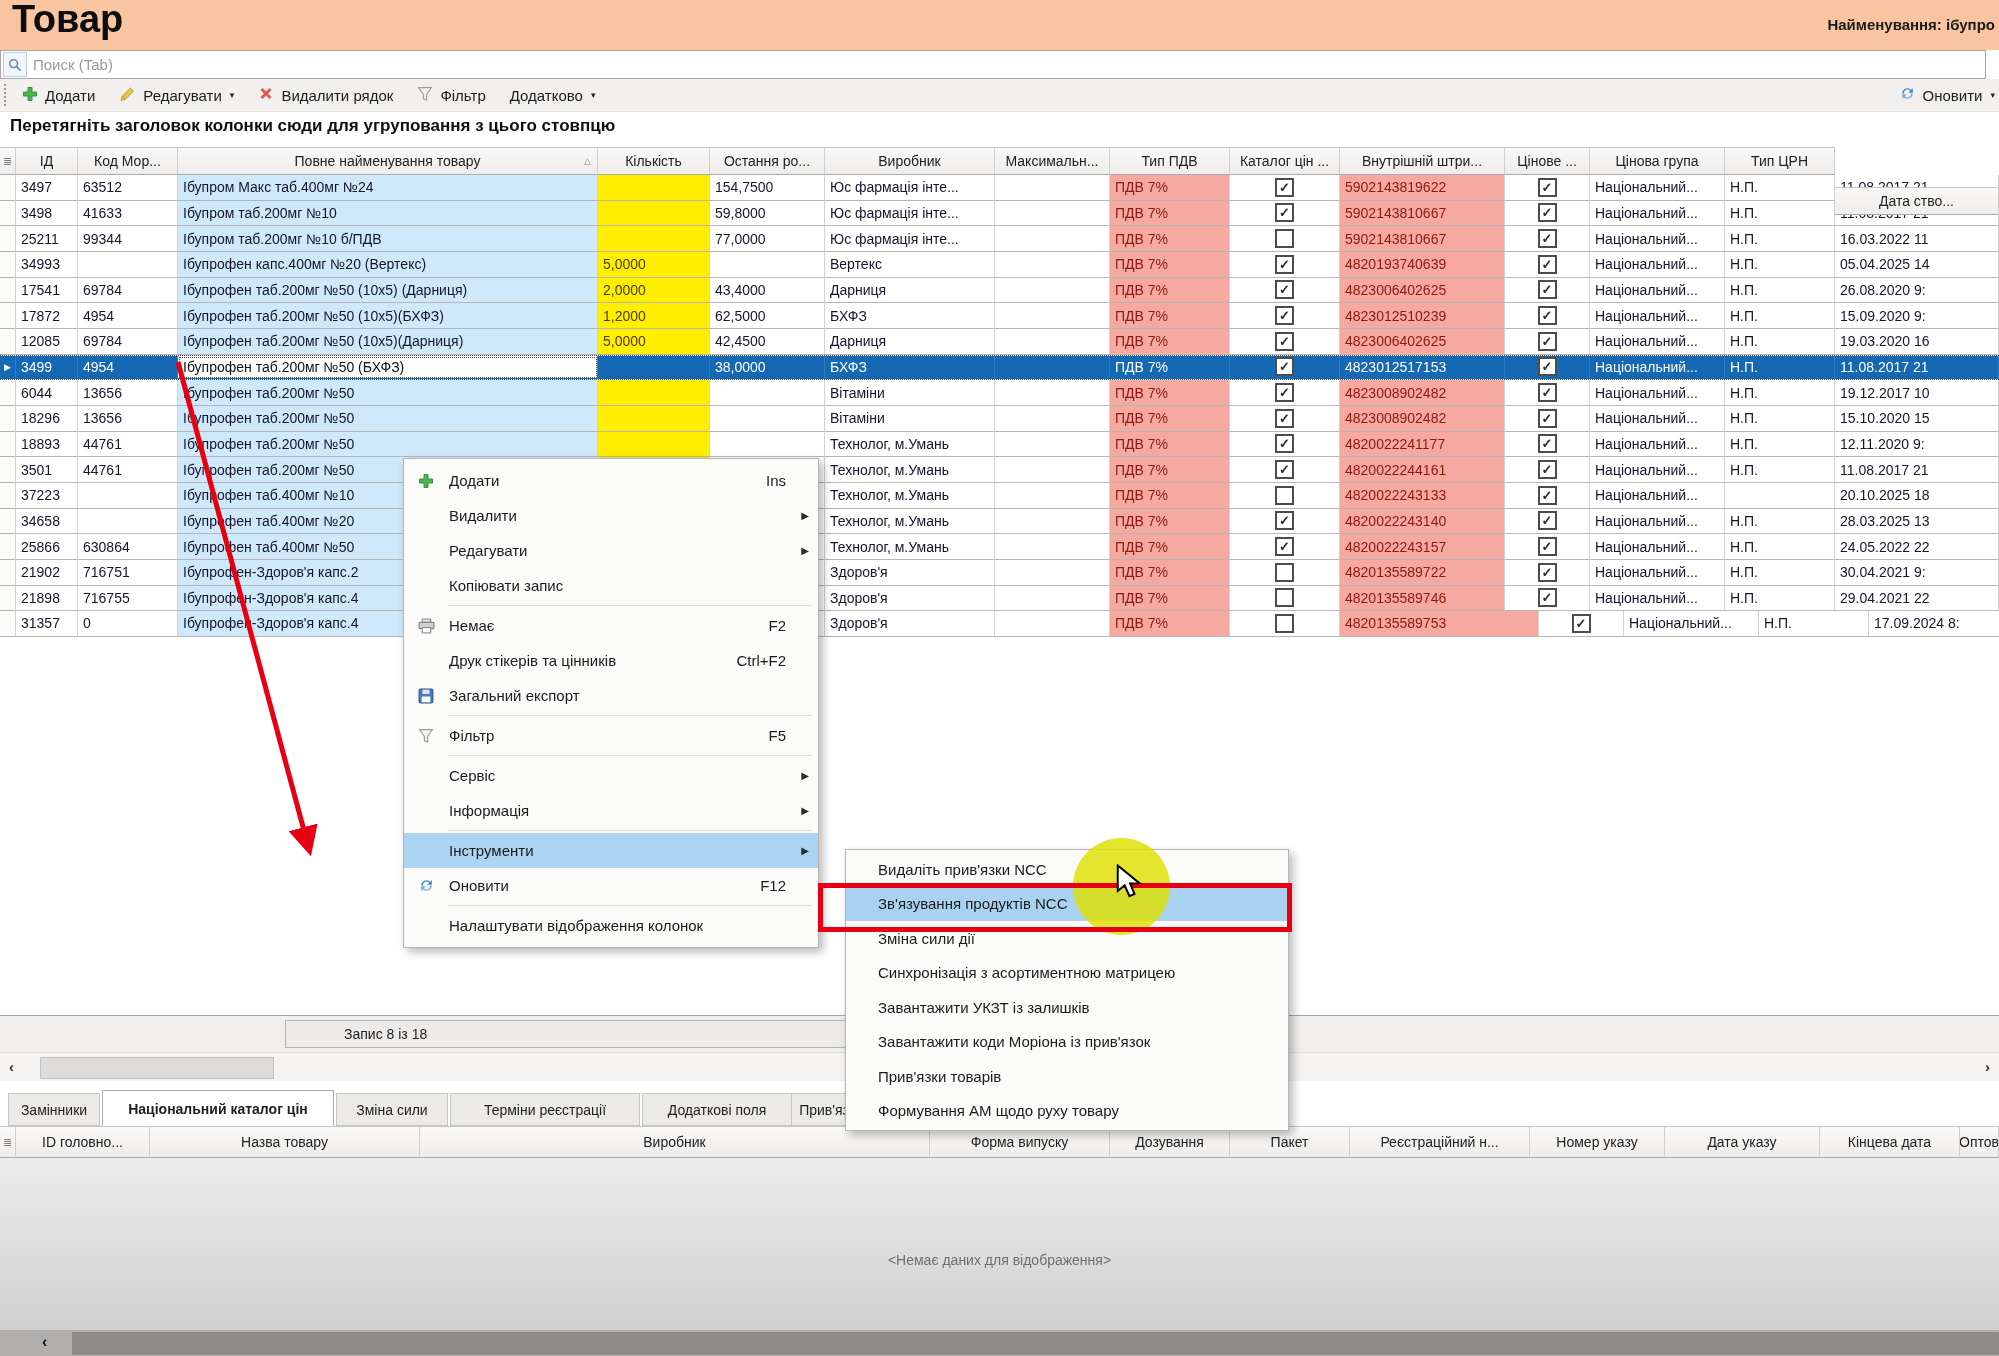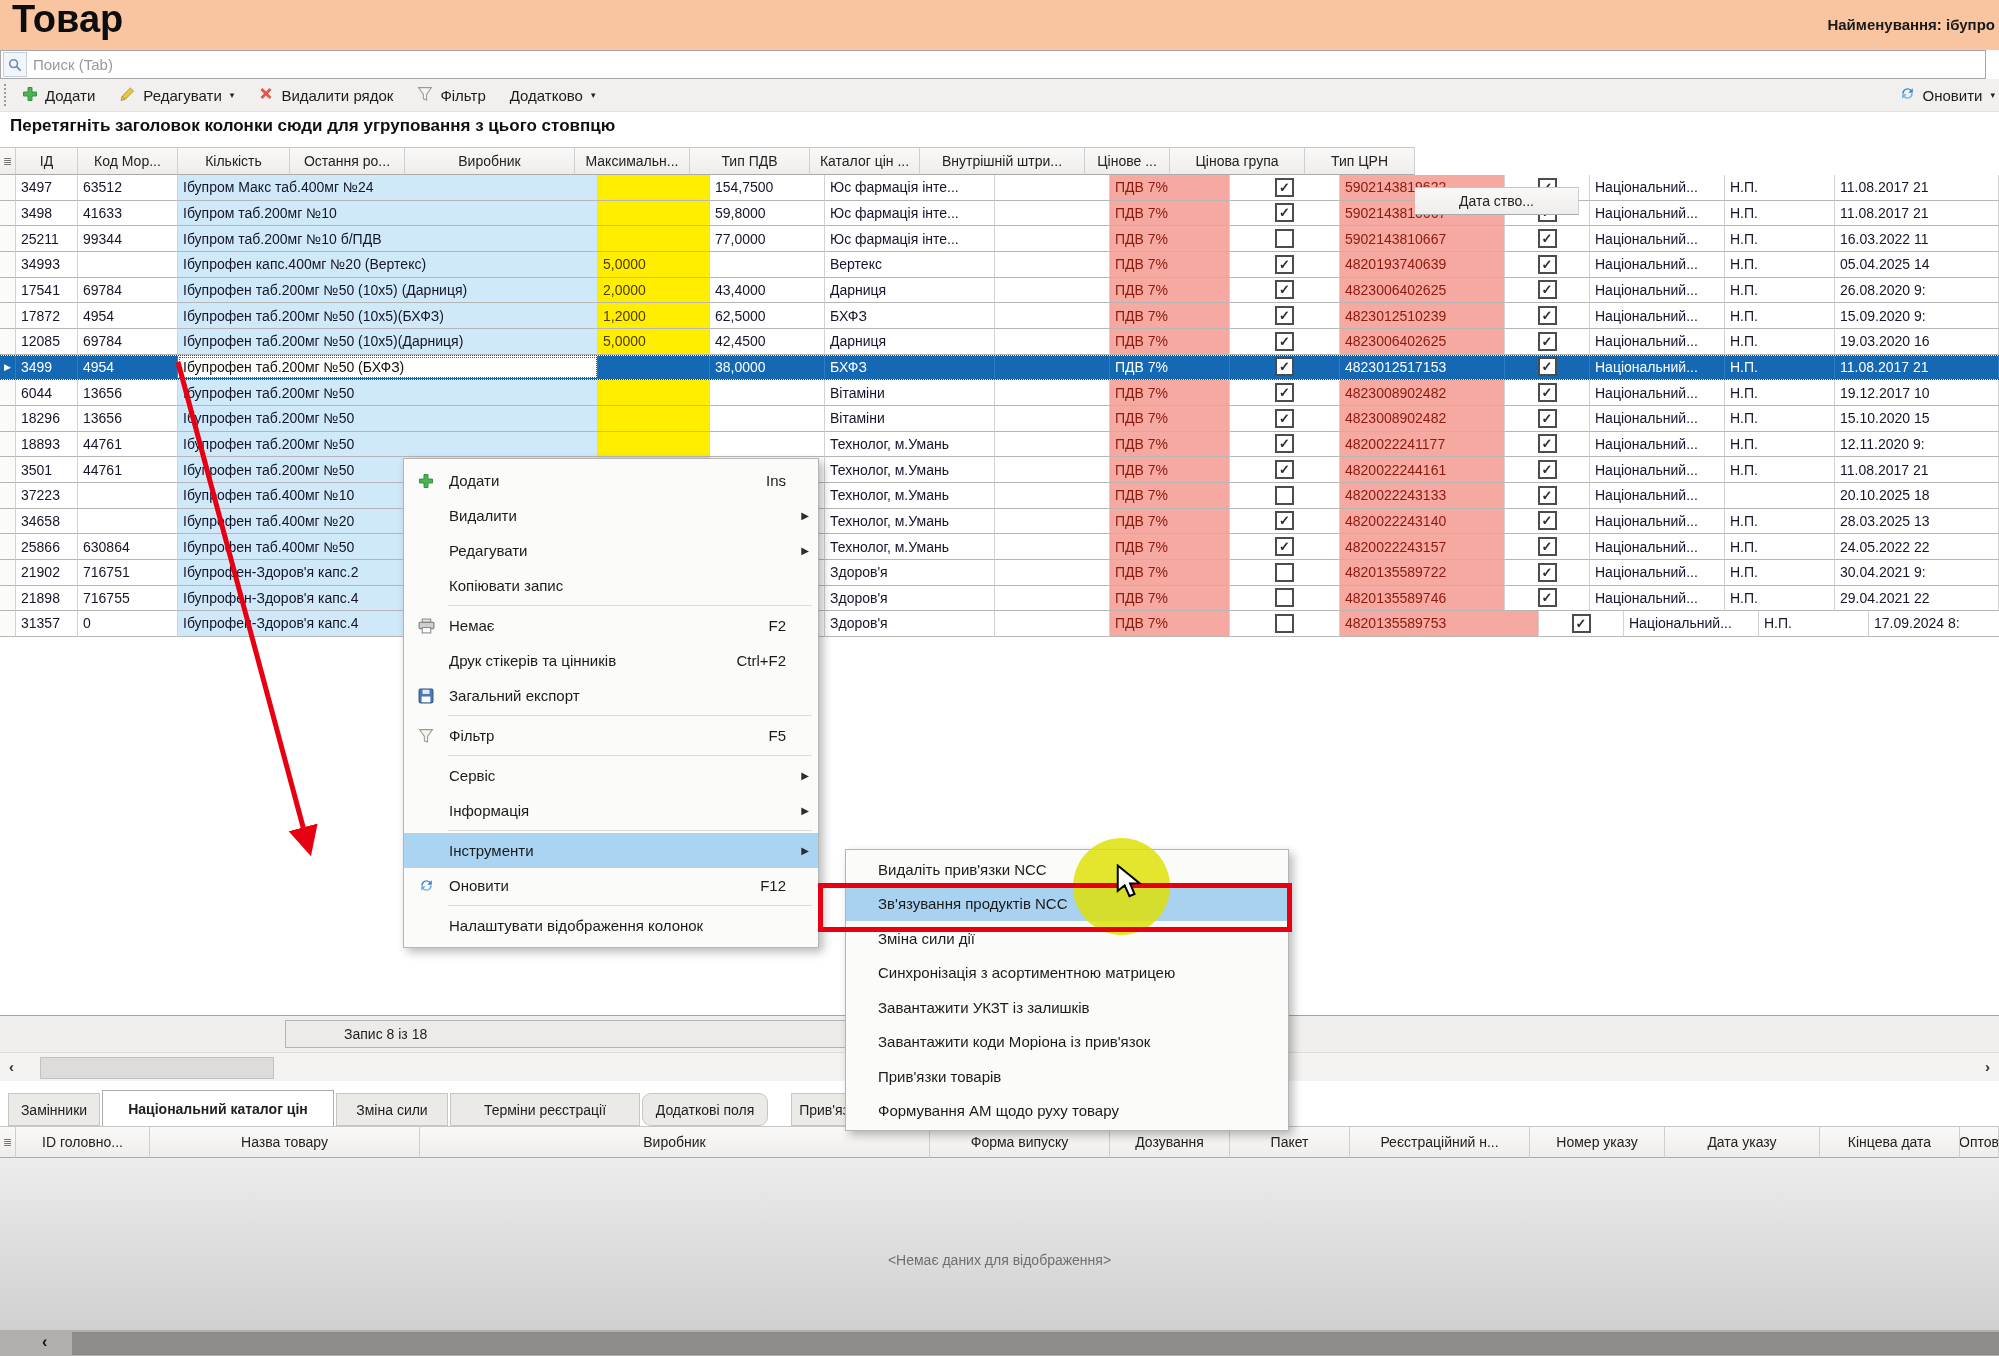--- a/index.html
+++ b/index.html
@@ -147,20 +147,21 @@
   </div>
 
   <div class="grouphint">Перетягніть заголовок колонки сюди для угруповання з цього стовпцю</div>
 
   <div class="ghead" id="ghead">
       <div class="hc" style="width: 16px;">
         <span class="cornericon">≣</span>
       </div>
       <div class="hc" style="width: 62px;">ІД</div>
       <div class="hc" style="width: 100px;">Код Мор...</div>
+      <div class="hc" style="width: 420px;">Повне найменування товару<span class="sorttri">△</span></div>
       <div class="hc" style="width: 112px;">Кількість</div>
       <div class="hc" style="width: 115px;">Остання ро...</div>
       <div class="hc" style="width: 170px;">Виробник</div>
       <div class="hc" style="width: 115px;">Максимальн...</div>
       <div class="hc" style="width: 120px;">Тип ПДВ</div>
       <div class="hc" style="width: 110px;">Каталог цін ...</div>
       <div class="hc" style="width: 165px;">Внутрішній штри...</div>
       <div class="hc" style="width: 85px;">Цінове ...</div>
       <div class="hc" style="width: 135px;">Цінова група</div>
       <div class="hc" style="width: 110px;">Тип ЦРН</div>
@@ -557,21 +558,21 @@
     <span class="hs-left">‹</span>
     <span class="hs-thumb"></span>
     <span class="hs-right">›</span>
   </div>
 
   <div class="tabs" id="tabs">
       <div class="tab" style="left: 8px; width: 92px;">Замінники</div>
       <div class="tab active" style="left: 102px; width: 232px;">Національний каталог цін</div>
       <div class="tab" style="left: 336px; width: 112px;">Зміна сили</div>
       <div class="tab" style="left: 450px; width: 190px;">Терміни реєстрації</div>
-      <div class="tab" style="left: 642px; width: 126px; border-radius: 9px;">Додаткові поля</div>
+      <div class="tab" style="left: 642px; width: 150px;">Додаткові поля</div>
       <div class="tab" style="left: 791px; width: 80px;">Прив'язки</div>
     </div>
 
   <div class="bhead" id="bhead">
       <div class="hc" style="width: 16px;">
         <span class="cornericon">≣</span>
       </div>
       <div class="hc" style="width: 134px;">ID головно...</div>
       <div class="hc" style="width: 270px;">Назва товару</div>
       <div class="hc" style="width: 510px;">Виробник</div>

